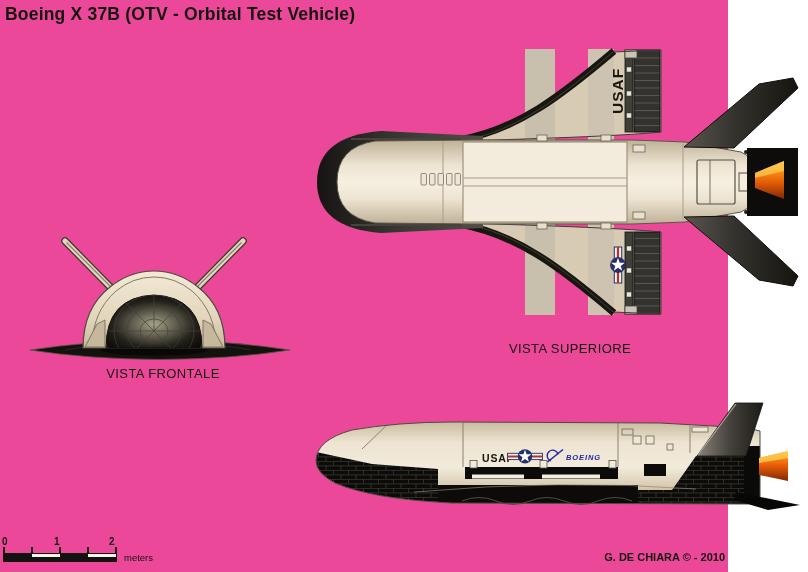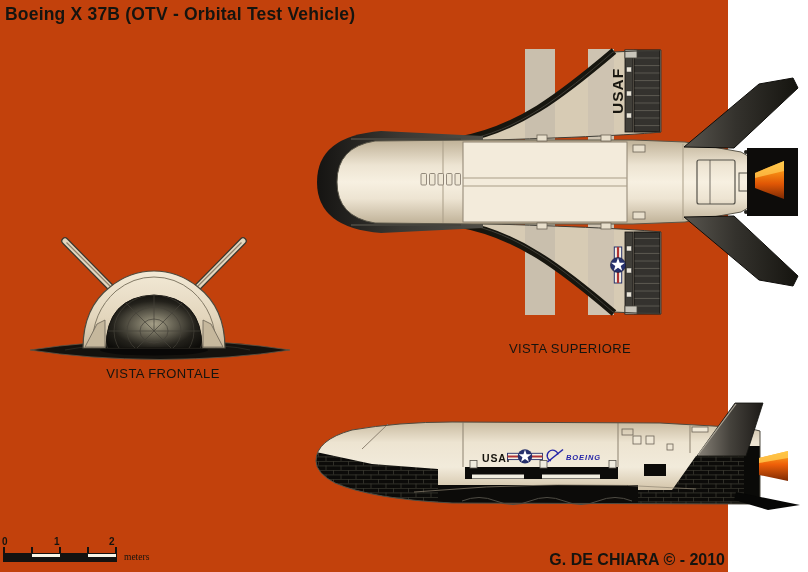--- a/index.html
+++ b/index.html
@@ -1,32 +1,32 @@
 <!DOCTYPE html>
 <html><head>
 <meta charset="utf-8">
 <style>
   html,body{margin:0;padding:0;}
   body{width:808px;height:572px;overflow:hidden;font-family:"Liberation Sans",sans-serif;}
-  .page{position:relative;width:728px;height:572px;background:#c2410c;}
+  .page{position:relative;width:728px;height:572px;background:#ec4899;}
   .title{position:absolute;left:5px;top:4px;font-size:17.5px;font-weight:bold;color:#15140F;letter-spacing:.2px;}
   .view-label{position:absolute;width:240px;text-align:center;font-size:13px;font-weight:normal;color:#15140F;letter-spacing:.4px;}
   #lbl-top{left:450px;top:341px;}
   #lbl-front{left:43px;top:366px;}
   #lbl-side{left:448px;top:531px;}
-  .credit{position:absolute;right:3px;top:551px;font-size:16px;font-weight:bold;color:#15140F;}
+  .credit{position:absolute;right:3px;top:551px;font-size:11px;font-weight:bold;color:#15140F;}
   svg{position:absolute;}
   .scalebar{position:absolute;left:2px;top:536px;width:170px;height:32px;}
   .scalebar .num{position:absolute;top:0;font-size:10px;font-weight:bold;color:#15140F;}
   .scalebar .bar{position:absolute;left:1px;top:17px;width:114px;height:9px;border:1px solid #131210;box-sizing:border-box;display:flex;}
   .scalebar .seg{flex:1 1 25%;}
   .seg.dark{background:#131210;}
   .seg.half{background:linear-gradient(#F8F5E6 0 46%, #131210 46% 100%);}
   .scalebar .tick{position:absolute;width:1.6px;height:6px;background:#131210;top:11px;}
-  .scalebar .unit{position:absolute;left:122px;top:16px;font-size:9.5px;color:#15140F;font-family:Liberation Serif, serif;}
+  .scalebar .unit{position:absolute;left:122px;top:16px;font-size:9.5px;color:#15140F;}
 </style>
 </head>
 <body>
 
 <div class="page">
 
   <div class="title">Boeing X 37B (OTV - Orbital Test Vehicle)</div>
 
   <svg style="left:293px;top:35px;" width="512" height="292" viewBox="0 0 512 292">
     <defs>

